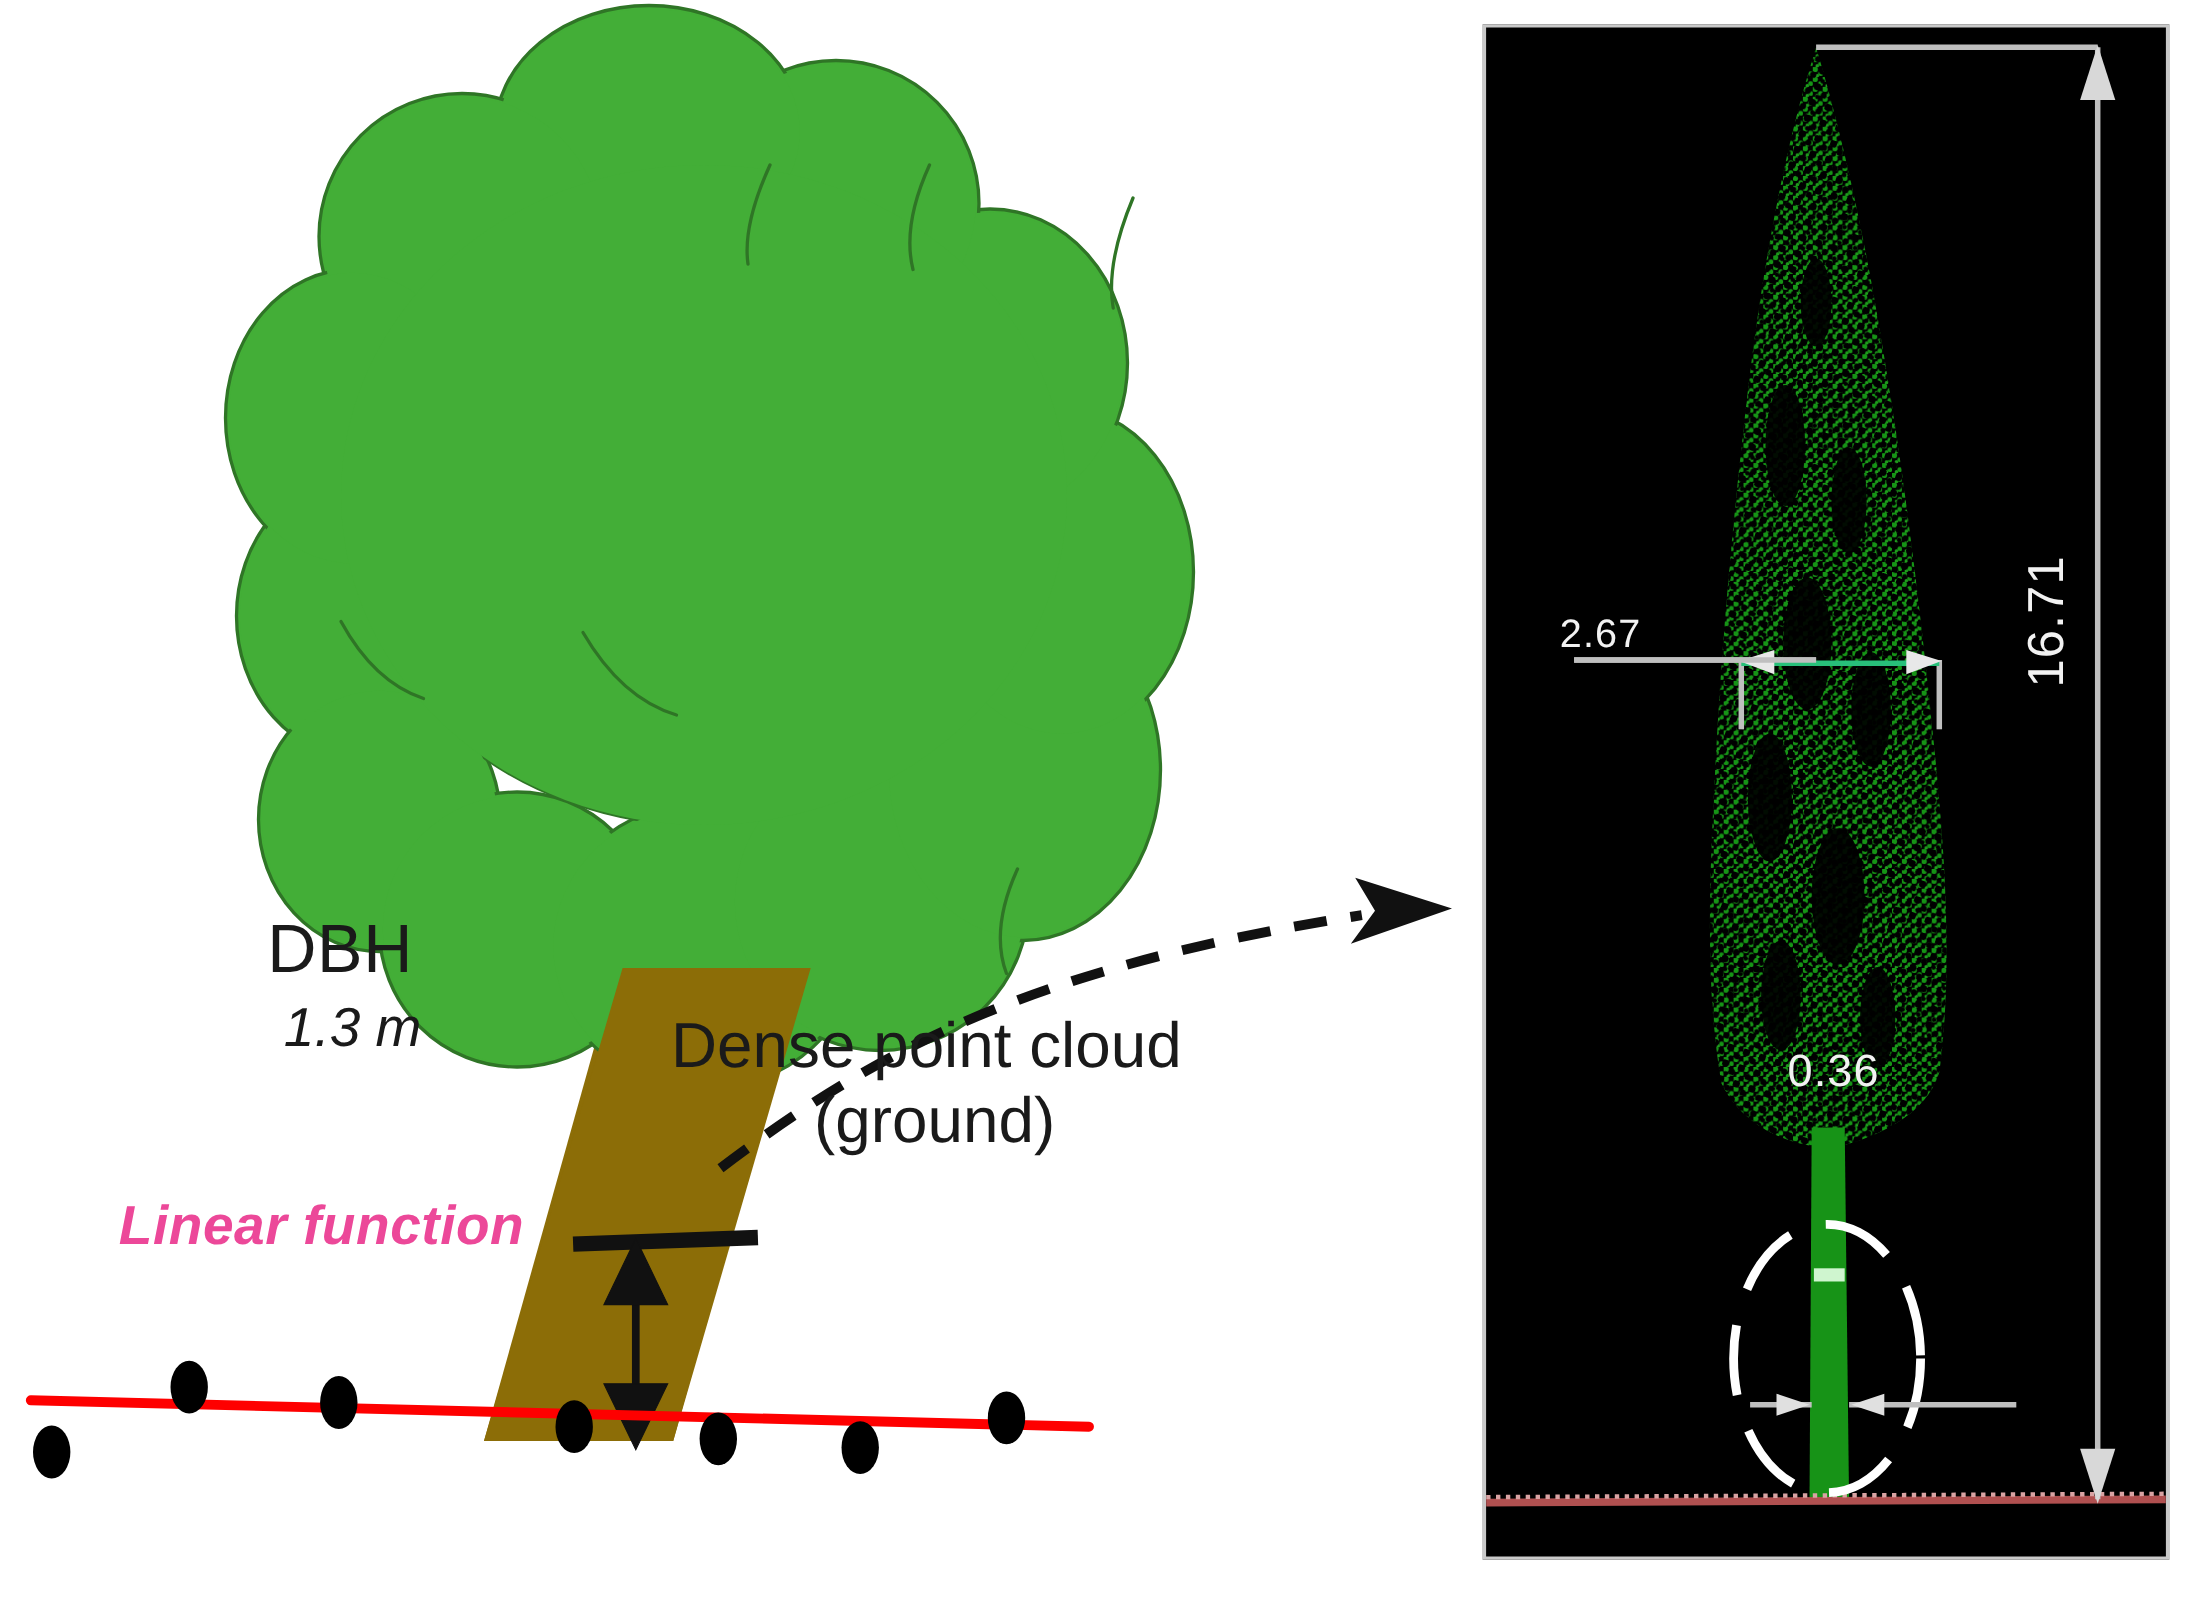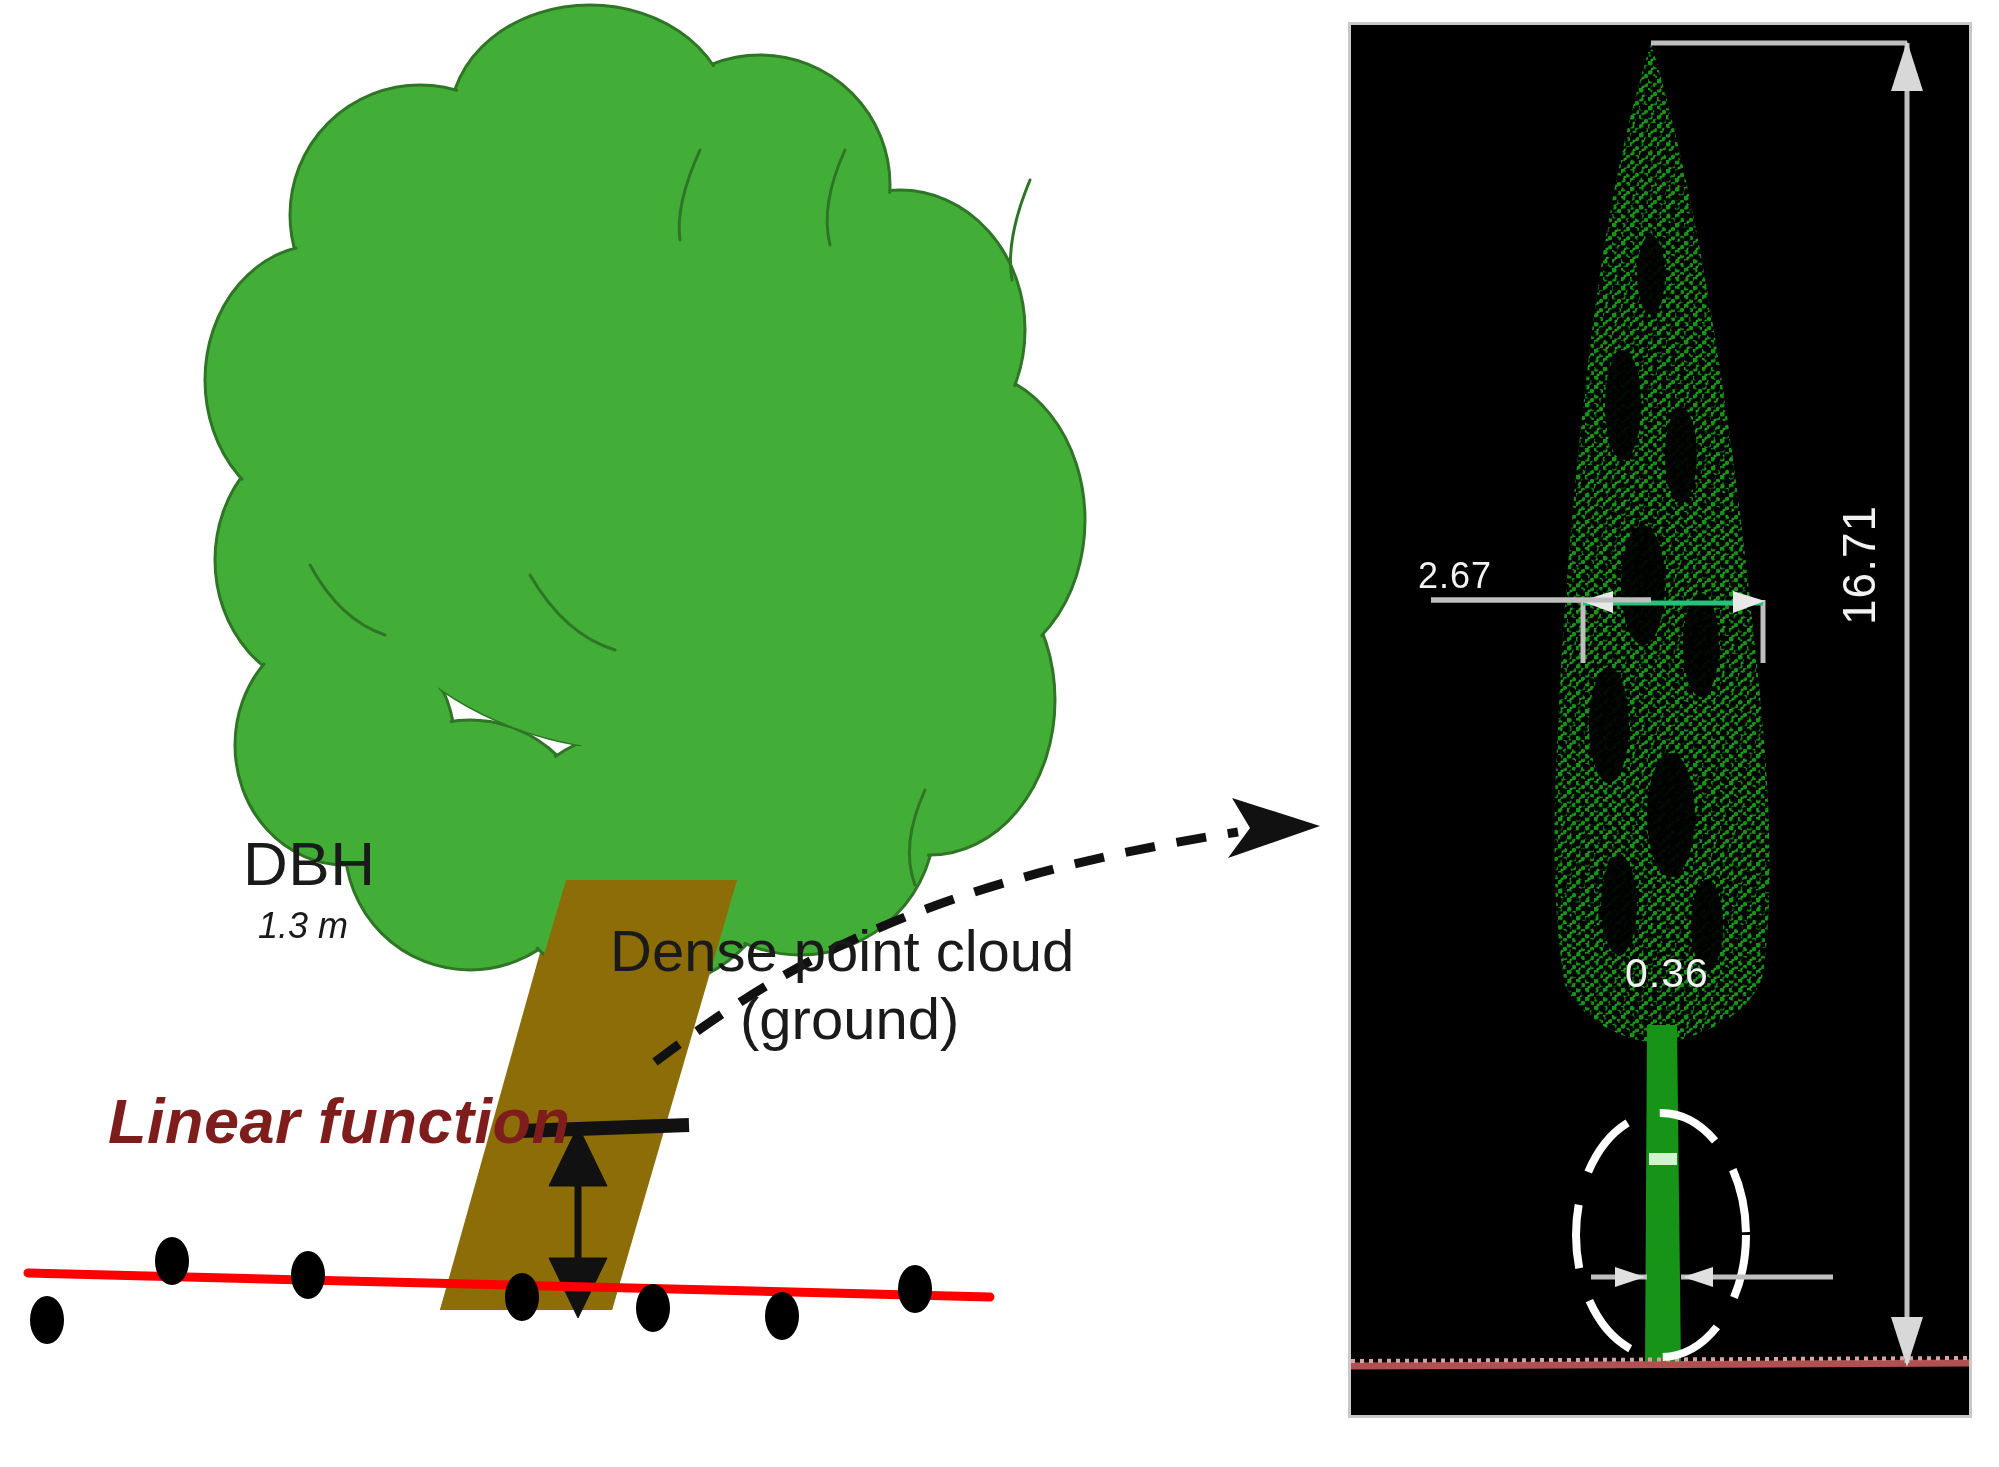--- a/index.html
+++ b/index.html
@@ -8,25 +8,25 @@
     font-family:"Liberation Sans", sans-serif;
   }
   #stage{position:absolute;left:0;top:0;width:1999px;height:1467px;}
 
   
   #left-panel{position:absolute;left:0;top:0;width:1350px;height:1040px;background:#fff;}
 
   .lbl{position:absolute;white-space:nowrap;color:#1a1a1a;}
 
   #dbh-label{left:243px;top:828px;font-size:62px;letter-spacing:0.5px;}
-  #dbh-sub{left:258px;top:905px;font-size:36px;font-style:italic;}
+  #dbh-sub{left:258px;top:905px;font-size:50px;font-style:italic;}
   #dense-l1{left:610px;top:917px;font-size:58px;}
   #dense-l2{left:740px;top:985px;font-size:58px;}
-  #linear-fn{left:108px;top:1085px;font-size:63px;font-style:italic;font-weight:bold;
-             color:#7f1d1d;letter-spacing:0.5px;}
+  #linear-fn{left:108px;top:1085px;font-size:50px;font-style:italic;font-weight:bold;
+             color:#ec4899;letter-spacing:0.5px;}
 
   
   #right-panel{
     position:absolute;left:1348px;top:22px;width:624px;height:1396px;
     background:#000;border:3px solid #c9c9c9;box-sizing:border-box;
   }
   #pc-2-67{position:absolute;left:67px;top:530px;color:#f2f2f2;font-size:36px;letter-spacing:1px;}
   #pc-0-36{position:absolute;left:274px;top:925px;color:#f2f2f2;font-size:41px;letter-spacing:1px;}
   #pc-16-71{
     position:absolute;left:481px;top:600px;color:#f2f2f2;font-size:46px;letter-spacing:1px;

